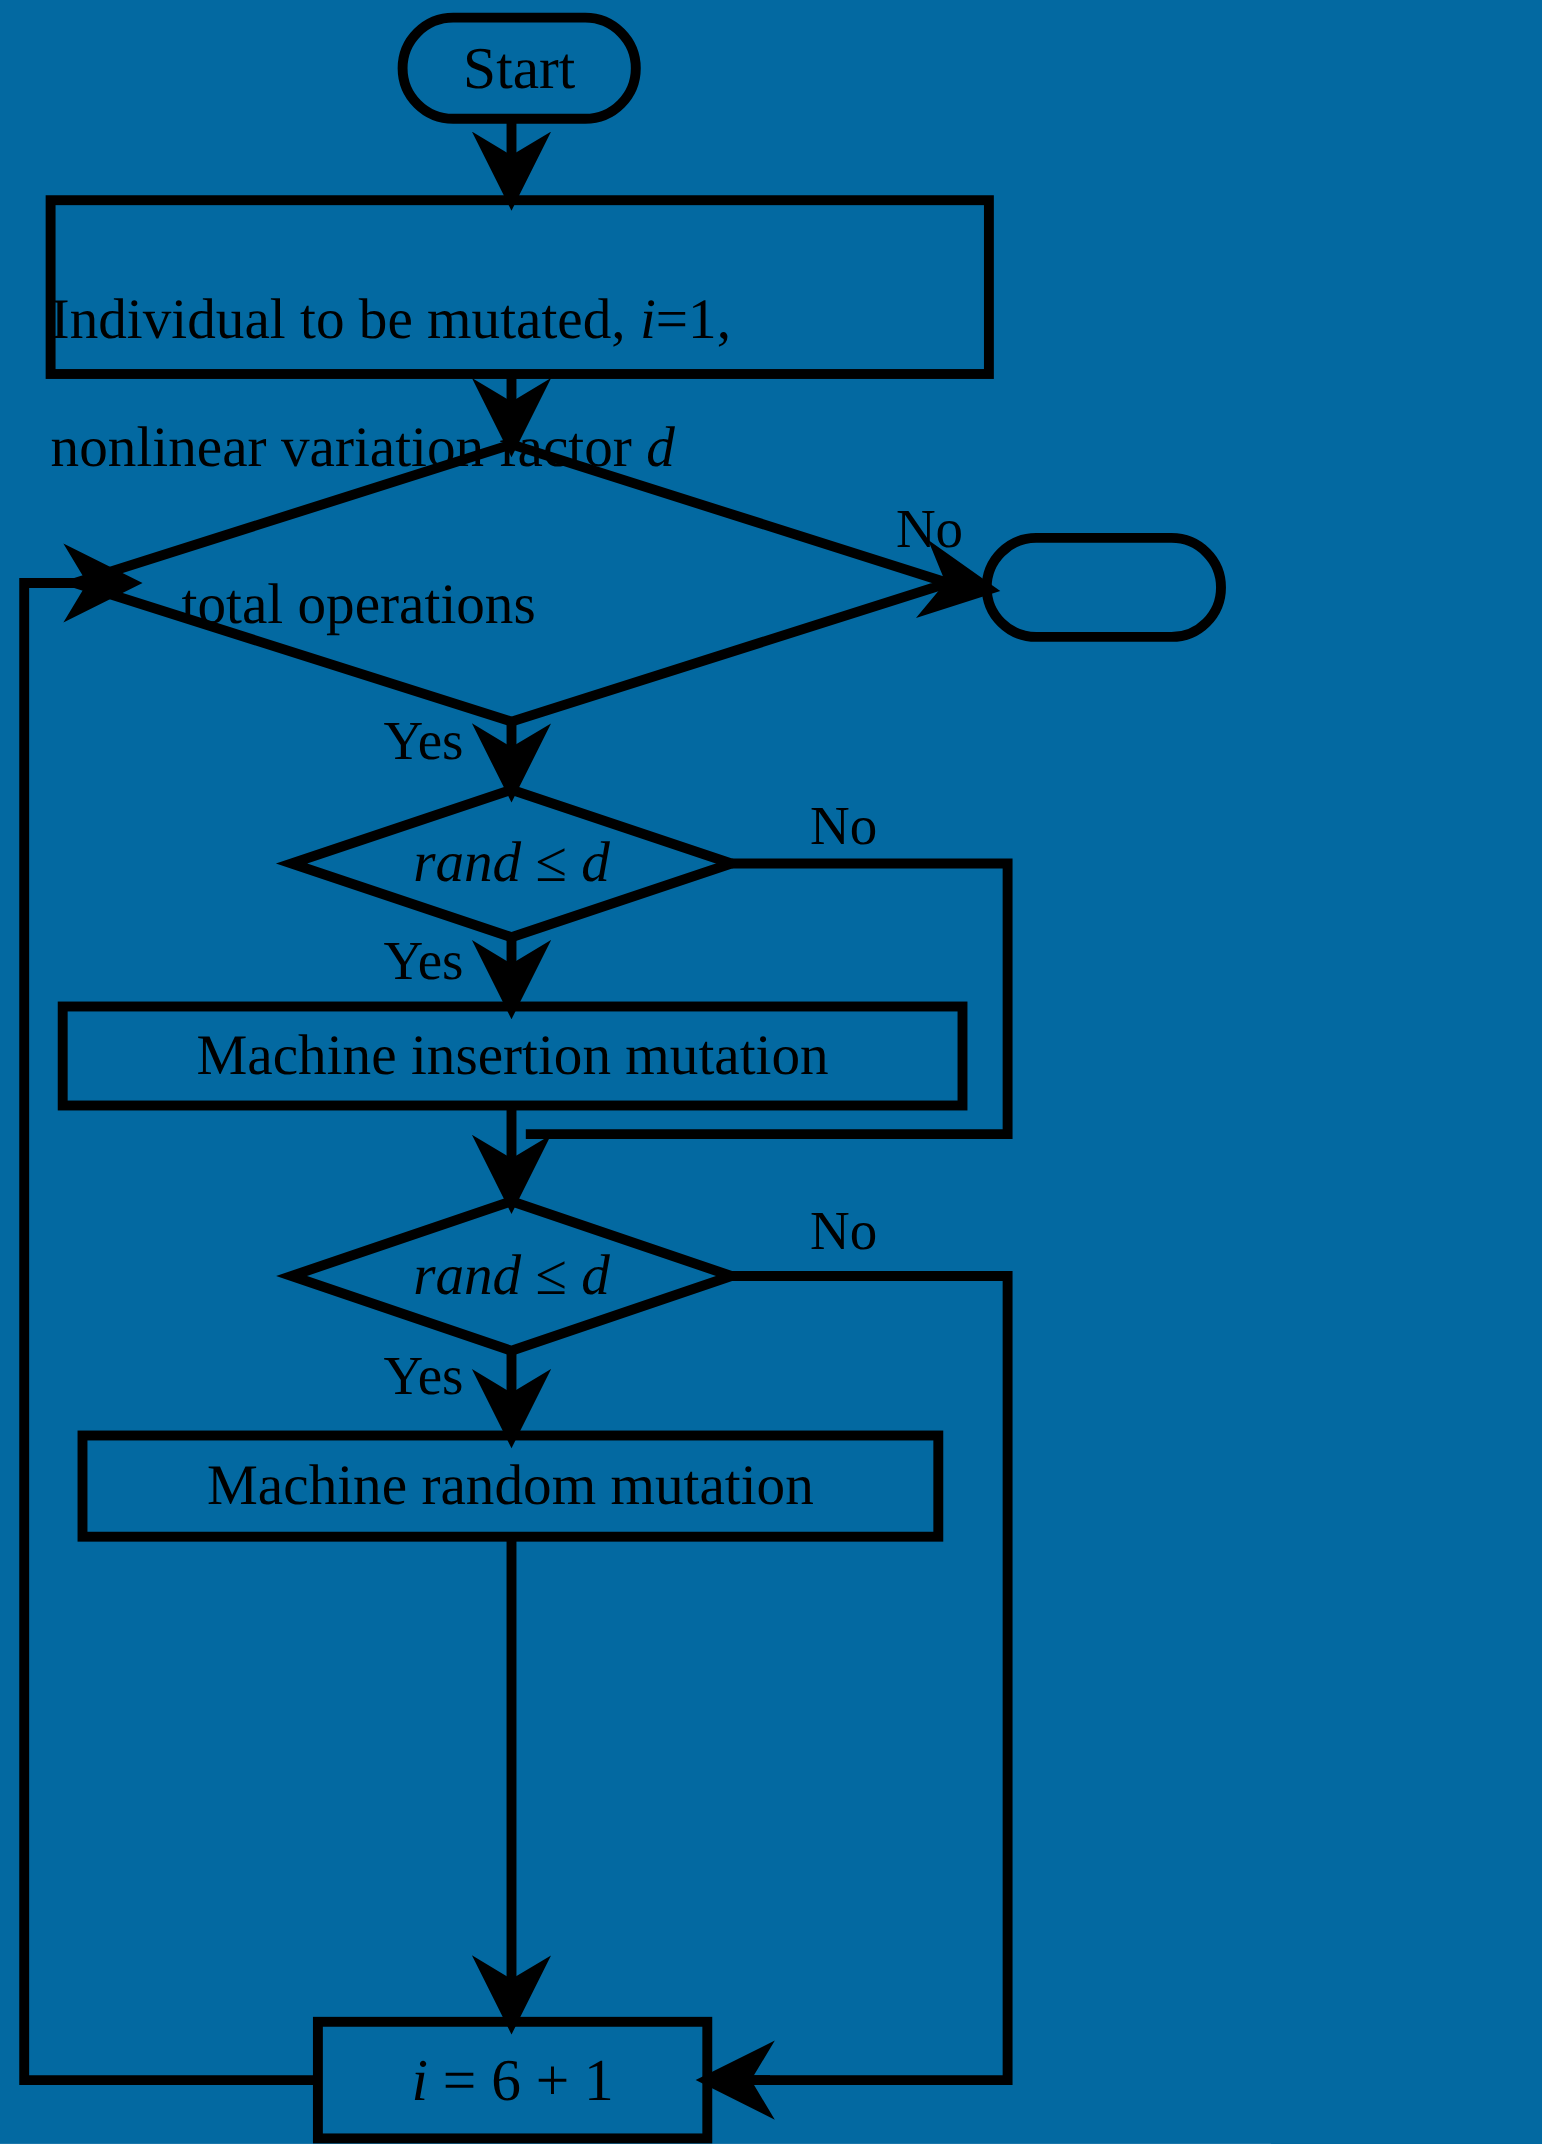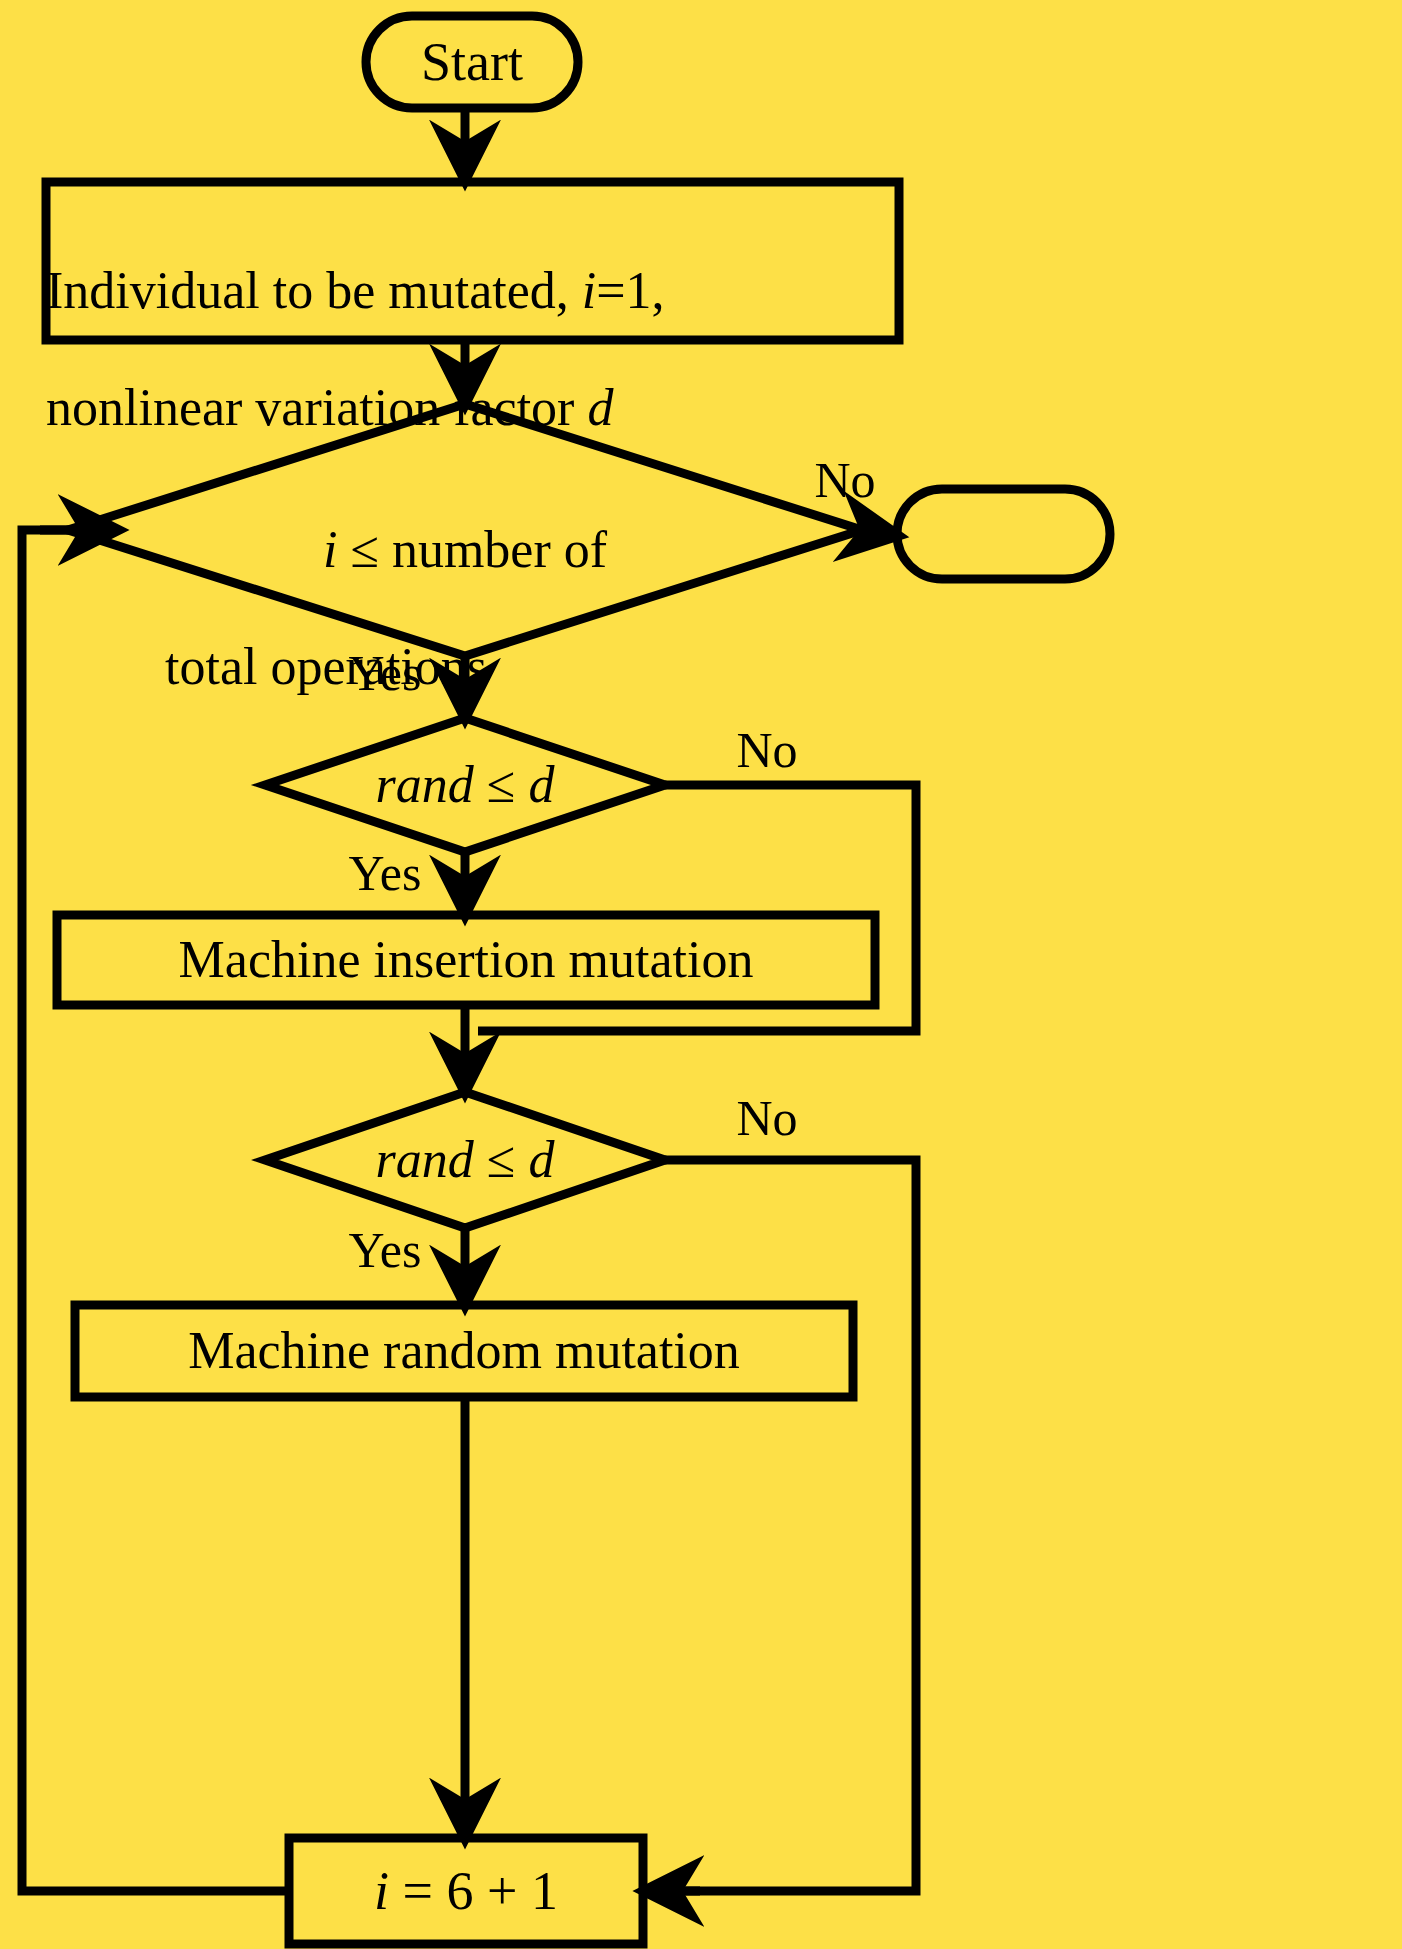--- a/index.html
+++ b/index.html
@@ -9,21 +9,21 @@
     background: #ffffff;
   }
   body {
     font-family: "Liberation Serif", "DejaVu Serif", serif;
     color: #000000;
   }
   #chart-root {
     position: relative;
     width: 1402px;
     height: 1949px;
-    background: #fde047;
+    background: #0369a1;
     overflow: hidden;
     font-family: Liberation Serif, serif;
   }
   #chart-svg {
     position: absolute;
     left: 0;
     top: 0;
     width: 1402px;
     height: 1949px;
   }
@@ -114,21 +114,20 @@
   <div class="node-label" style="left:366px; top:16px; width:212px; height:92px; font-size:54px;">
     <span>Start</span>
   </div>
 
   <div class="node-label" style="left:46px; top:182px; width:853px; height:158px; font-size:52px; display:block; padding-top:22px; box-sizing:border-box;">
     <div style="text-align:left;"><span>Individual to be mutated, </span><span class="it">i</span><span>=1,</span></div>
     <div style="text-align:left;"><span>nonlinear variation factor </span><span class="it">d</span></div>
   </div>
 
   <div class="node-label" style="left:165px; top:455px; width:600px; height:150px; font-size:52px; display:block; padding-top:8px; box-sizing:border-box;">
-    <div style="text-align:center;"><span class="it">i</span><span> ≤ number of</span></div>
     <div style="text-align:left;"><span>total operations</span></div>
   </div>
 
 
   <div class="node-label" style="left:290px; top:718px; width:350px; height:134px; font-size:52px;">
     <span><span class="it">rand</span><span> ≤ </span><span class="it">d</span></span>
   </div>
 
   <div class="node-label" style="left:57px; top:915px; width:818px; height:90px; font-size:52px;">
     <span>Machine  insertion mutation</span>

